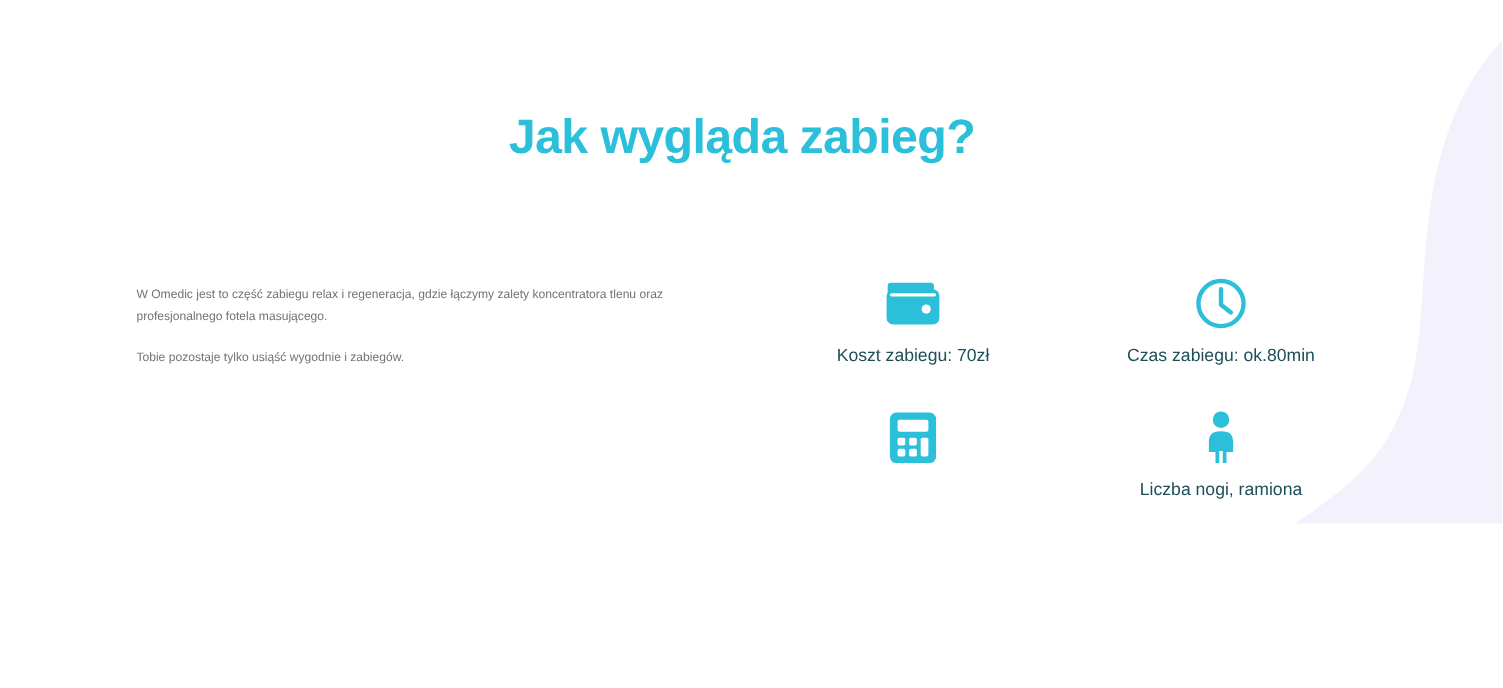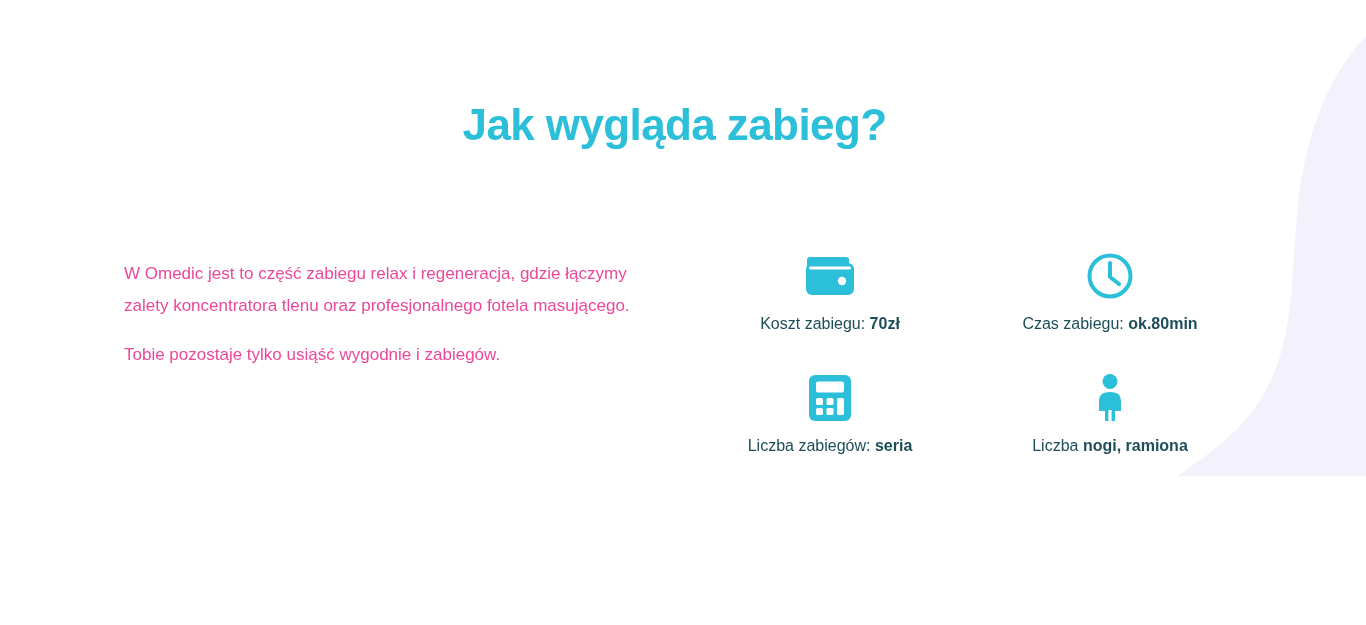--- a/index.html
+++ b/index.html
@@ -48,23 +48,23 @@
 
   
   .copy-col {
     position: absolute;
     left: 124px;
     top: 258px;
     width: 540px;
     z-index: 2;
   }
   .copy-p {
-    font-size: 17px;
-    line-height: 32px;
-    color: #ec4899;
+    font-size: 11px;
+    line-height: 20px;
+    color: #737373;
     font-weight: 400;
   }
   .copy-p + .copy-p { margin-top: 17px; }
 
   
   .icon-grid {
     position: absolute;
     left: 690px;
     top: 248px;
     width: 560px;
@@ -87,21 +87,21 @@
   }
   .cell-label {
     margin-top: 9px;
     font-size: 16px;
     line-height: 22px;
     color: #1E4E59;
     font-weight: 400;
     white-space: nowrap;
   }
   .cell-label b {
-    font-weight: 700;
+    font-weight: 400;
     color: #1E4E59;
   }
   svg { display:block; }
 </style>
 </head>
 <body>
 
 <div id="page">
 
   <div class="blob-layer">
@@ -152,24 +152,20 @@
         <svg width="46" height="50" viewBox="0 0 46 50" xmlns="http://www.w3.org/2000/svg">
           <rect x="2" y="2" width="42" height="46" rx="6" fill="#2BBFD9"></rect>
           <rect x="9" y="8.5" width="28" height="11" rx="2" fill="#FFFFFF"></rect>
           <rect x="9" y="25" width="7" height="7" rx="1.6" fill="#FFFFFF"></rect>
           <rect x="19.5" y="25" width="7" height="7" rx="1.6" fill="#FFFFFF"></rect>
           <rect x="9" y="35" width="7" height="7" rx="1.6" fill="#FFFFFF"></rect>
           <rect x="19.5" y="35" width="7" height="7" rx="1.6" fill="#FFFFFF"></rect>
           <rect x="30" y="25" width="7" height="17" rx="1.6" fill="#FFFFFF"></rect>
         </svg>
       </div>
-      <div class="cell-label">
-        <span>Liczba zabiegów:</span>
-        <b>seria</b>
-      </div>
     </div>
 
 
 
     <div class="grid-cell">
       <div class="icon-wrap">
         <svg width="34" height="50" viewBox="0 0 34 50" xmlns="http://www.w3.org/2000/svg">
           <circle cx="17" cy="8.5" r="7.5" fill="#2BBFD9"></circle>
           <path d="M17 19 C8.5 19 6 22.5 6 29 L6 38 L12 38 L12 48 L22 48 L22 38 L28 38 L28 29 C28 22.5 25.5 19 17 19 Z" fill="#2BBFD9"></path>
           <rect x="15.4" y="37" width="3.2" height="11" fill="#FFFFFF"></rect>

